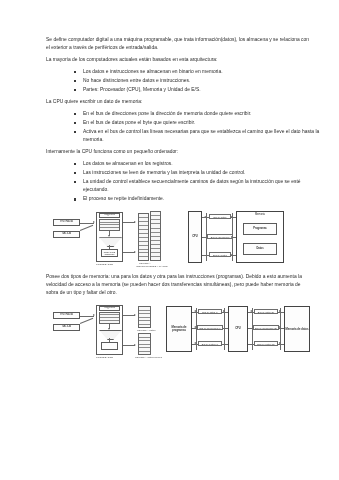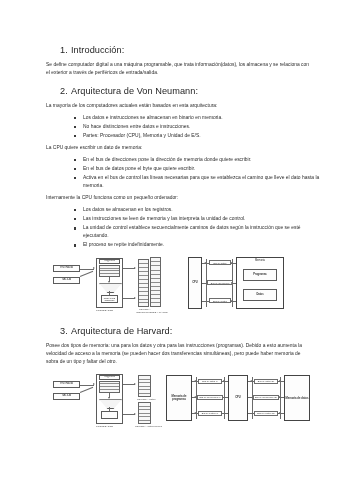--- a/index.html
+++ b/index.html
@@ -170,28 +170,22 @@
     white-space: nowrap;
     overflow: hidden;
   }
 </style>
 </head>
 <body>
 
 <div class="page">
 
 
-  <h2 class="section-heading">
-    <span class="num">1.</span><span>Introducción:</span>
-  </h2>
   <p class="para">Se define computador digital a una máquina programable, que trata información(datos), los almacena y se relaciona con el exterior a través de periféricos de entrada/salida.</p>
 
-  <h2 class="section-heading">
-    <span class="num">2.</span><span>Arquitectura de Von Neumann:</span>
-  </h2>
   <p class="para">La mayoría de los computadores actuales están basados en esta arquitectura:</p>
   <ul class="bullets">
     <li>Los datos e instrucciones se almacenan en binario en memoria.</li>
     <li>No hace distinciones entre datos e instrucciones.</li>
     <li>Partes: Procesador (CPU), Memoria y Unidad de E/S.</li>
   </ul>
   <p class="para">La CPU quiere escribir un dato de memoria:</p>
   <ul class="bullets">
     <li>En el bus de direcciones pone la dirección de memoria donde quiere escribir.</li>
     <li>En el bus de datos pone el byte que quiere escribir.</li>
@@ -302,23 +296,20 @@
       <span class="bold">Memoria</span>
     </div>
     <div class="bx bold" style="left:197px; top:14px; width:34px; height:12px;">
       <span>Programas</span>
     </div>
     <div class="bx bold" style="left:197px; top:34px; width:34px; height:12px;">
       <span>Datos</span>
     </div>
   </div>
 
-  <h2 class="section-heading">
-    <span class="num">3.</span><span>Arquitectura de Harvard:</span>
-  </h2>
   <p class="para">Posee dos tipos de memoria: una para los datos y otra para las instrucciones (programas). Debido a esto aumenta la velocidad de acceso a la memoria (se pueden hacer dos transferencias simultáneas), pero puede haber memoria de sobra de un tipo y faltar del otro.</p>
 
   <div class="figure harvard">
 
     <div class="bx" style="left:7px; top:10px; width:27px; height:7px;">
       <span>ENTRADA</span>
     </div>
     <div class="bx" style="left:7px; top:22px; width:27px; height:7px;">
       <span>SALIDA</span>
     </div>

